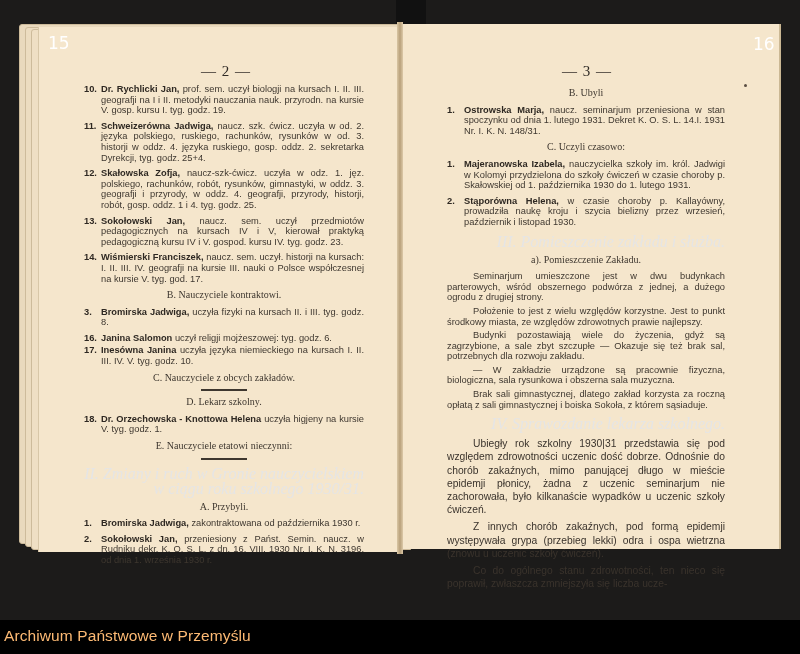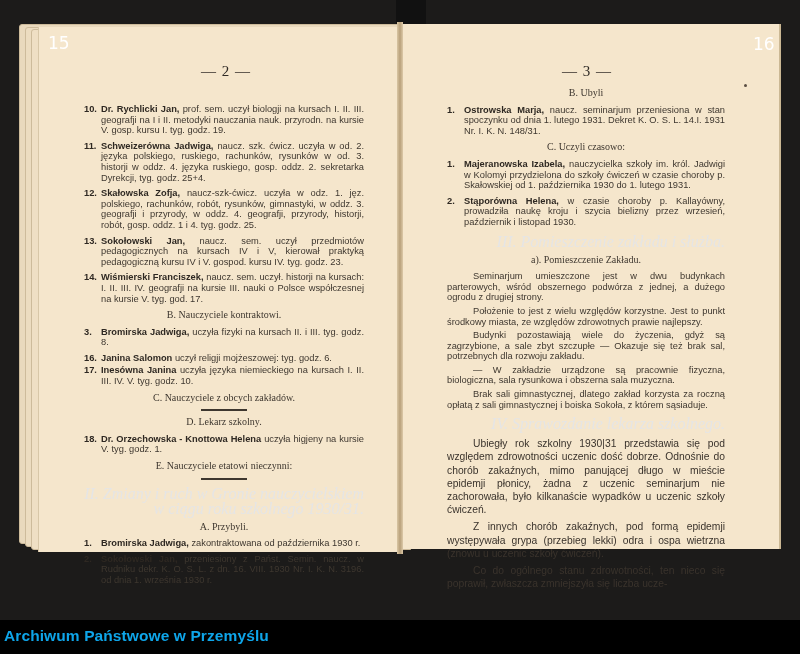--- a/index.html
+++ b/index.html
@@ -1,21 +1,21 @@
 <!DOCTYPE html>
 <html><head>
 <meta charset="utf-8">
 <style>
   * { box-sizing: border-box; margin: 0; padding: 0; }
   html, body { width: 800px; height: 654px; overflow: hidden; background: #141414; }
   body { position: relative; font-family: "Liberation Sans", sans-serif; color: #3a332c; }
 
   .scan { position: absolute; left: 0; top: 0; width: 800px; height: 620px; background: #1c1b1a; }
   .footer-bar { position: absolute; left: 0; top: 620px; width: 800px; height: 34px; background: #000; }
-  .footer-label { position: absolute; left: 4px; top: 627px; font-size: 15.5px; font-weight: bold; color: #0ea5e9; letter-spacing: 0.1px; }
+  .footer-label { position: absolute; left: 4px; top: 627px; font-size: 15.5px; font-weight: normal; color: #fdba74; letter-spacing: 0.1px; }
 
   
   .edge { position: absolute; background: #e9d9bd; border: 1px solid #cdbb9b; border-radius: 3px 0 0 3px; }
   .edge1 { left: 19px; top: 24px; width: 380px; height: 520px; }
   .edge2 { left: 25px; top: 27px; width: 380px; height: 520px; background: #ecdcc0; }
   .edge3 { left: 31px; top: 29px; width: 380px; height: 521px; background: #efdfc4; }
 
   .page { position: absolute; background: #f5e6cc; }
   .page-left { left: 38px; top: 27px; width: 360px; height: 525px; border-left: 1px solid #d8c7a8; }
   .page-right { left: 402px; top: 24px; width: 379px; height: 525px; border-right: 2px solid #cbb894; }
@@ -24,21 +24,21 @@
 
   .pencil { position: absolute; font-family: "DejaVu Sans", sans-serif; font-size: 17px; color: #ffffff; font-weight: normal; }
   .pencil-left { left: 48px; top: 33px; }
   .pencil-right { left: 753px; top: 34px; text-align: right; }
 
   .pageno { position: absolute; font-family: "Liberation Serif", serif; font-size: 15px; color: #2f2a25; letter-spacing: 1px; }
   .pageno-left { left: 201px; top: 63px; }
   .pageno-right { left: 562px; top: 63px; }
 
   .col { position: absolute; font-size: 9.3px; line-height: 10.6px; color: #3e372f; }
-  .col-left { left: 84px; top: 84px; width: 280px; margin-top: 20px; }
+  .col-left { left: 84px; top: 84px; width: 280px; }
   .col-right { left: 447px; top: 88px; width: 278px; }
 
   .entry { position: relative; padding-left: 17px; margin-bottom: 5px; text-align: justify; }
   .entry .num { position: absolute; left: 0; top: 0; font-weight: bold; color: #2e2822; }
   .entry .name { font-weight: bold; color: #2e2822; }
 
   .sub { font-family: "Liberation Serif", serif; text-align: center; font-size: 10px; margin: 6px 0 6px 0; color: #3e372f; }
   .rule { width: 46px; height: 2px; background: #3e372f; margin: 5px auto 6px auto; }
   .section { font-family: "Liberation Serif", serif; font-style: italic; text-align: right; font-size: 16px; line-height: 15px; margin: 6px 0 6px 0; color: #e5e5e5; }
   .para { text-indent: 26px; text-align: justify; margin-bottom: 3px; }

